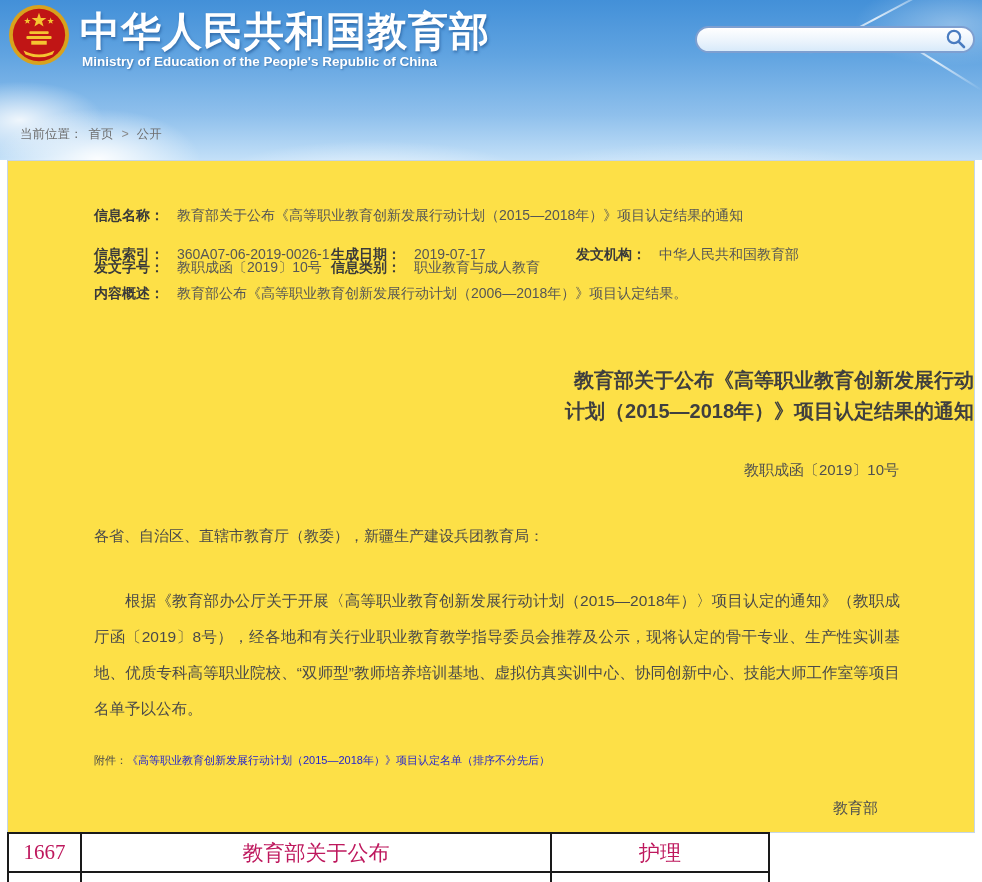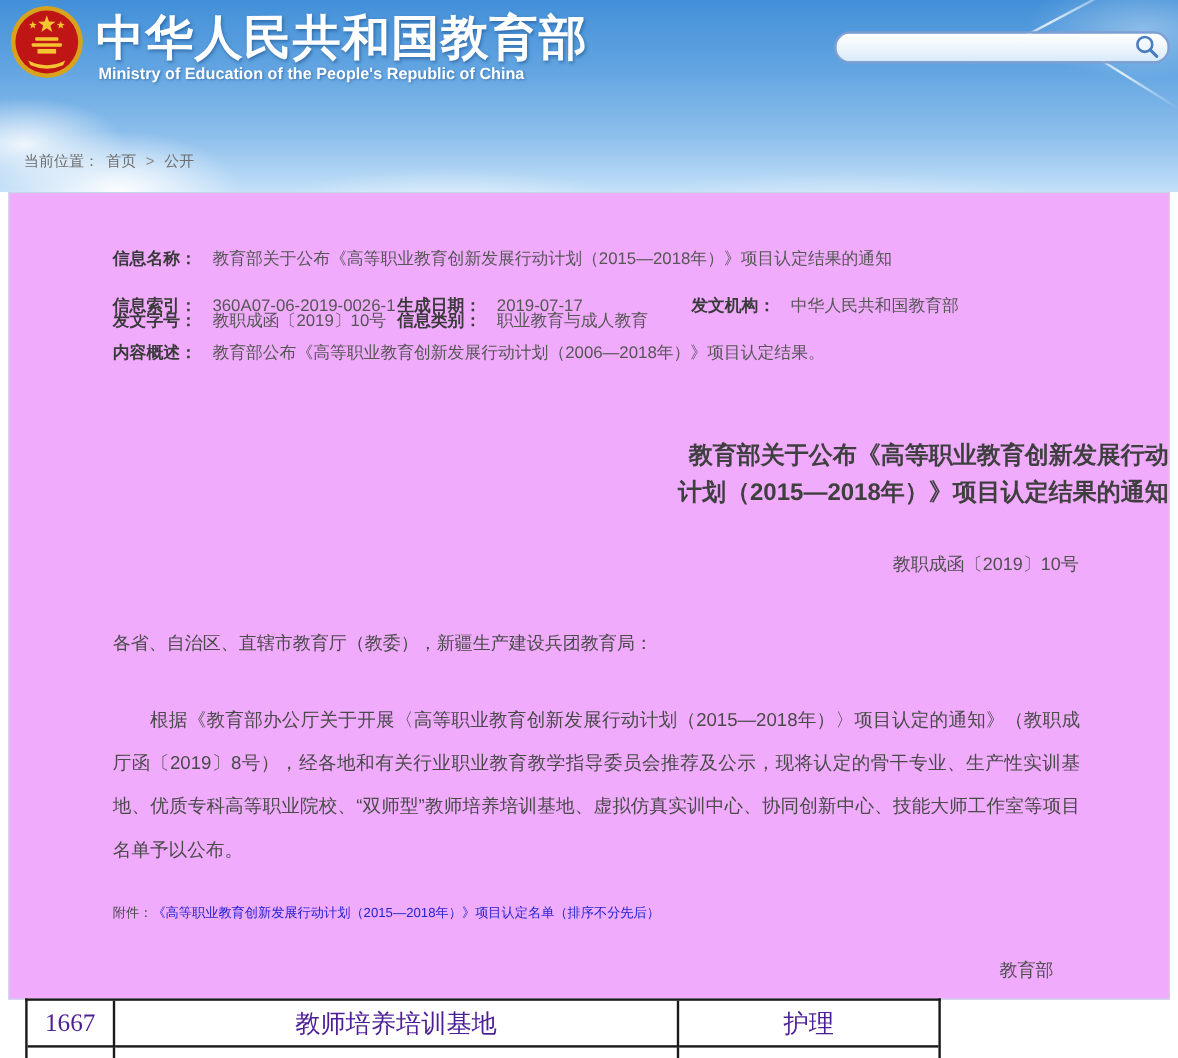--- a/index.html
+++ b/index.html
@@ -43,21 +43,21 @@
     margin-left:12px;font-size:13px;color:#335;
   }
   .search-btn{border:none;background:transparent;width:28px;height:23px;cursor:pointer;padding:0;margin-right:3px;}
   
   .breadcrumb{position:absolute;left:2px;top:126px;font-size:12.5px;color:#6e6e6e;margin-left:18px;}
   .breadcrumb a{color:#6e6e6e;text-decoration:none;margin:0 6px;cursor:pointer;}
   .breadcrumb .sep{color:#8a8a8a;margin:0 2px;}
   
   .panel{
     position:absolute;left:7px;top:160px;width:968px;height:673px;
-    background:#f0abfc;border:1px solid #c6d6e6;box-sizing:border-box;
+    background:#fde047;border:1px solid #c6d6e6;box-sizing:border-box;
   }
   .meta-row{position:absolute;left:86px;width:860px;height:20px;font-size:14px;white-space:nowrap;}
   .meta-row .lbl{font-weight:bold;color:#3a3a3a;}
   .meta-row .val{color:#565656;margin-left:13px;}
   .meta-row .g2{position:absolute;left:237px;top:0;}
   .meta-row .g3{position:absolute;left:482px;top:0;}
   .r1{top:46px;} .r2{top:72px;margin-top:13px;} .r3{top:98px;} .r4{top:124px;}
   .doc-title{
     position:absolute;left:0;top:204px;width:100%;text-align:right;
     font-size:20px;font-weight:bold;color:#3f3f3f;line-height:31px;
@@ -73,21 +73,21 @@
   }
   .attachment{position:absolute;left:86px;top:592px;font-size:11px;color:#4a4a4a;}
   .attachment a{color:#2323cf;text-decoration:none;cursor:pointer;}
   .signer{position:absolute;right:96px;top:638px;font-size:15px;color:#4f4f4f;}
   
   .doc-table{
     position:absolute;left:7px;top:832px;width:763px;height:50px;
     border:2px solid #1a1a1a;border-bottom:none;box-sizing:border-box;
     background:#ffffff;
     display:grid;grid-template-columns:73px 470px 1fr;grid-template-rows:39px 9px;
-    font-family:"Liberation Serif","DejaVu Serif",serif;font-size:21px;color:#4c1d95;margin-left:14px;
+    font-family:"Liberation Serif","DejaVu Serif",serif;font-size:21px;color:#be185d;
   }
   .doc-table .cell{
     border-right:2px solid #1a1a1a;border-bottom:2px solid #1a1a1a;
     display:flex;align-items:center;justify-content:center;overflow:hidden;
   }
   .doc-table .cell.last{border-right:none;}
   .doc-table .cell.sliver{border-bottom:none;}
 </style>
 </head>
 <body>
@@ -160,18 +160,18 @@
 
   <div class="attachment">
     <span>附件：</span><a>《高等职业教育创新发展行动计划（2015—2018年）》项目认定名单（排序不分先后）</a>
   </div>
 
   <div class="signer">教育部</div>
 </div>
 
 <div class="doc-table">
   <div class="cell">1667</div>
-  <div class="cell">教师培养培训基地</div>
+  <div class="cell">教育部关于公布</div>
   <div class="cell last">护理</div>
   <div class="cell sliver"></div>
   <div class="cell sliver"></div>
   <div class="cell sliver last"></div>
 </div>
 
 </body></html>

